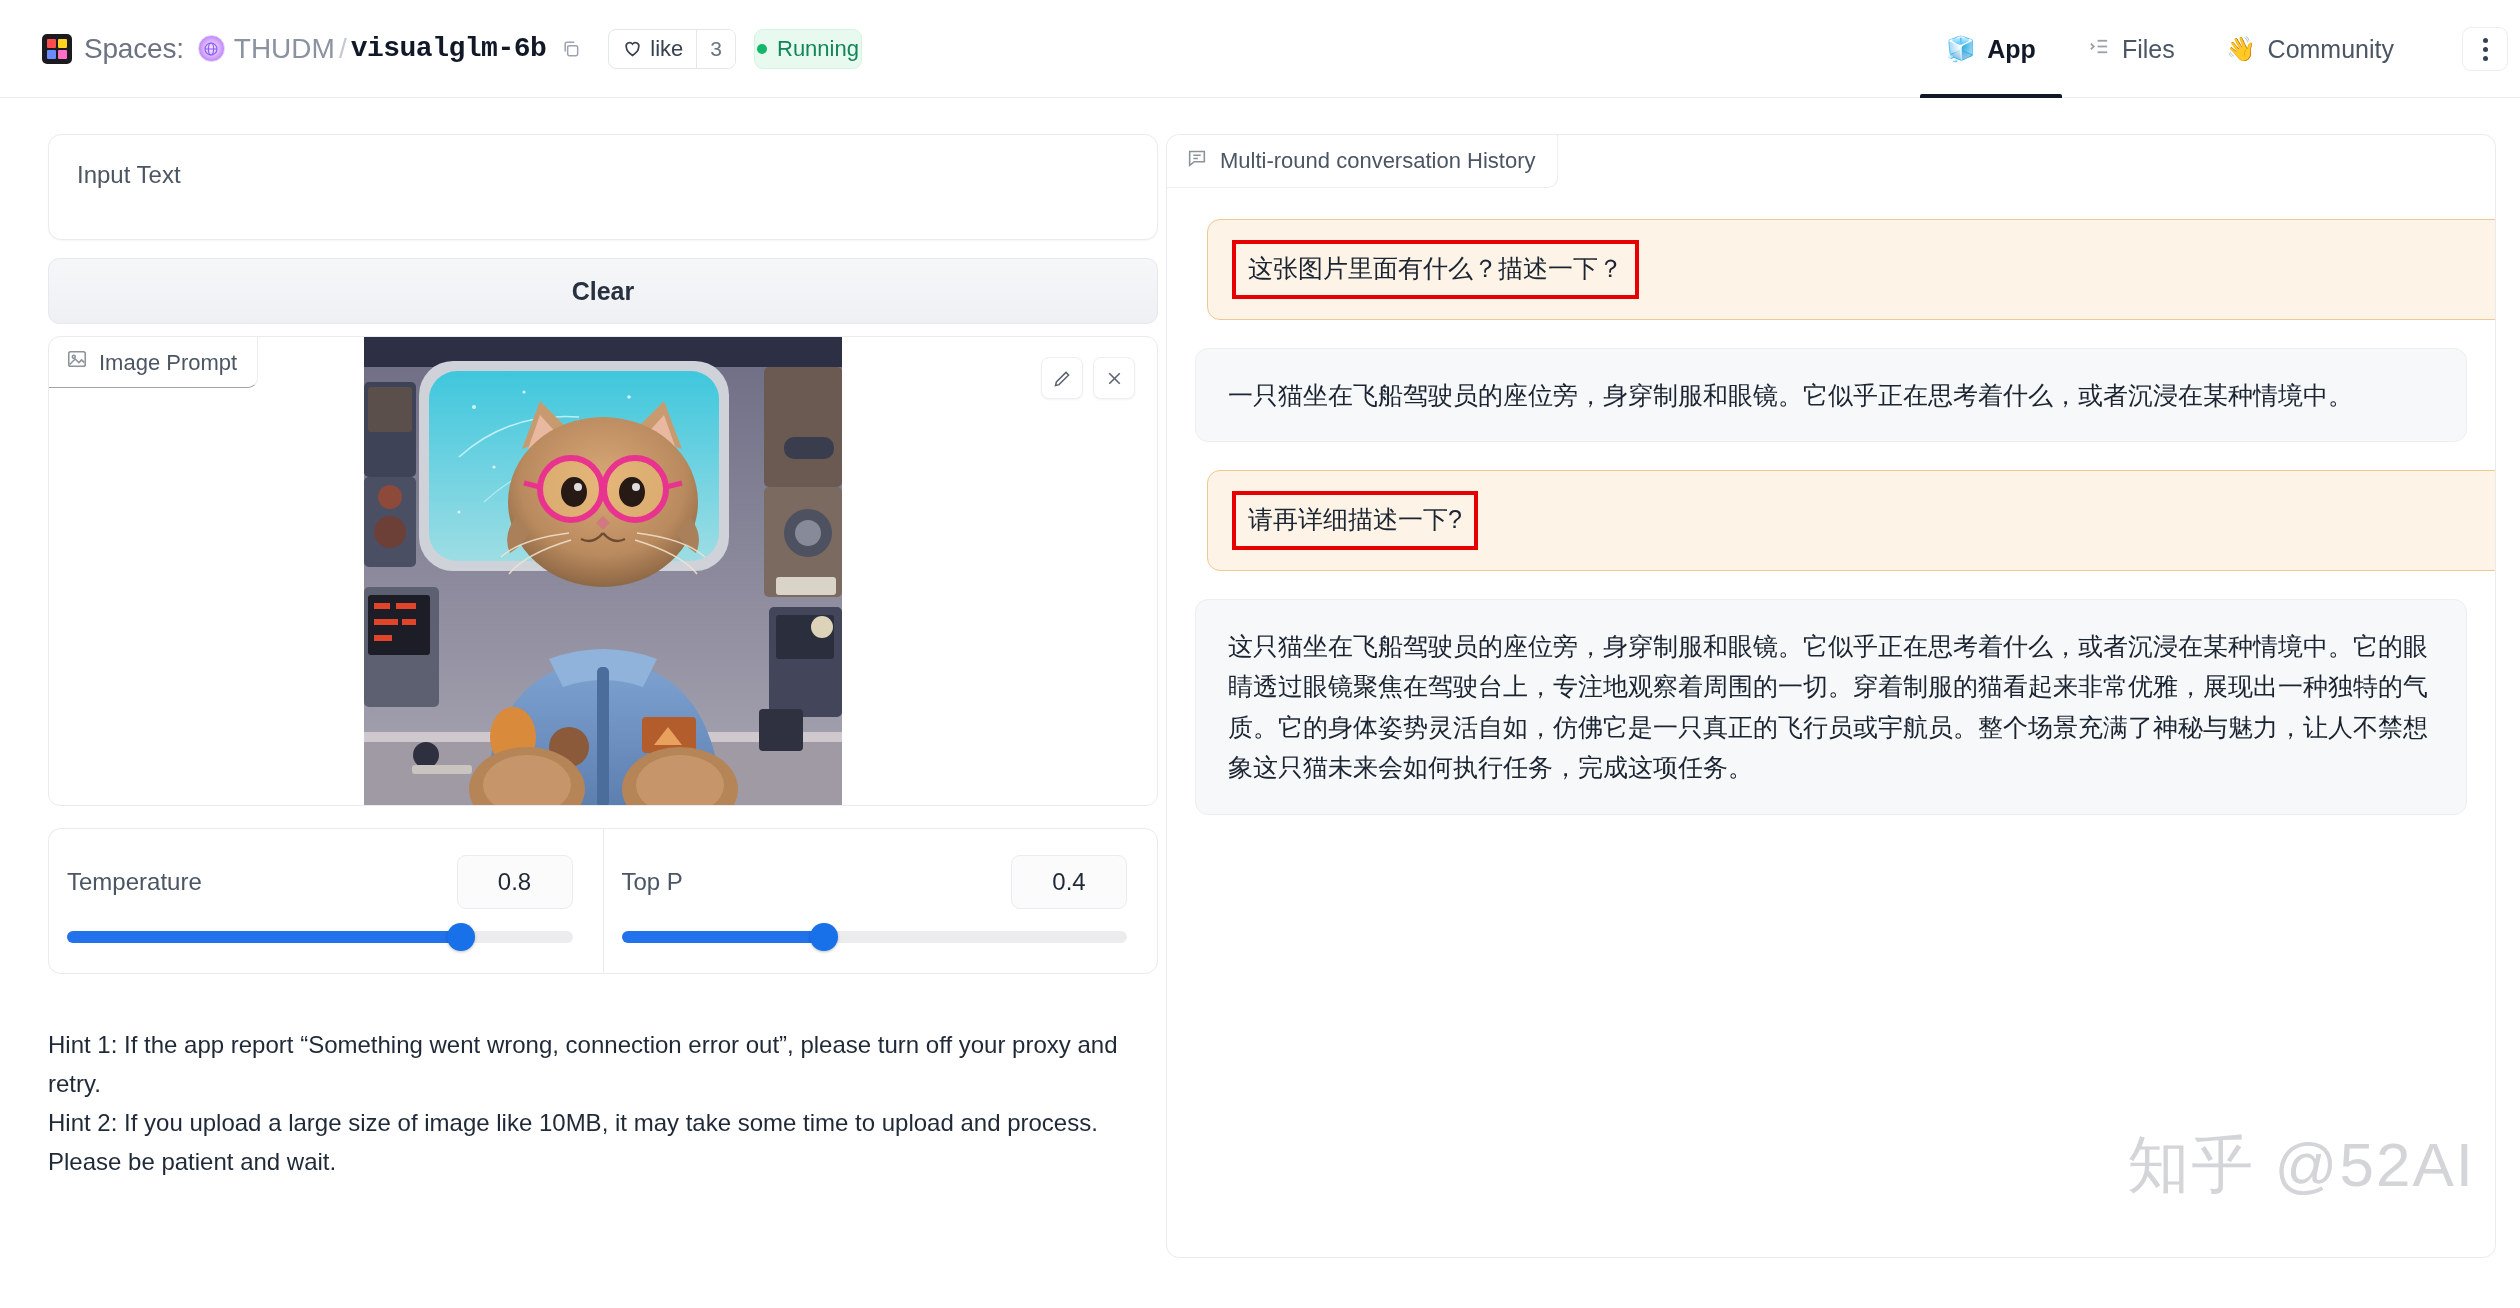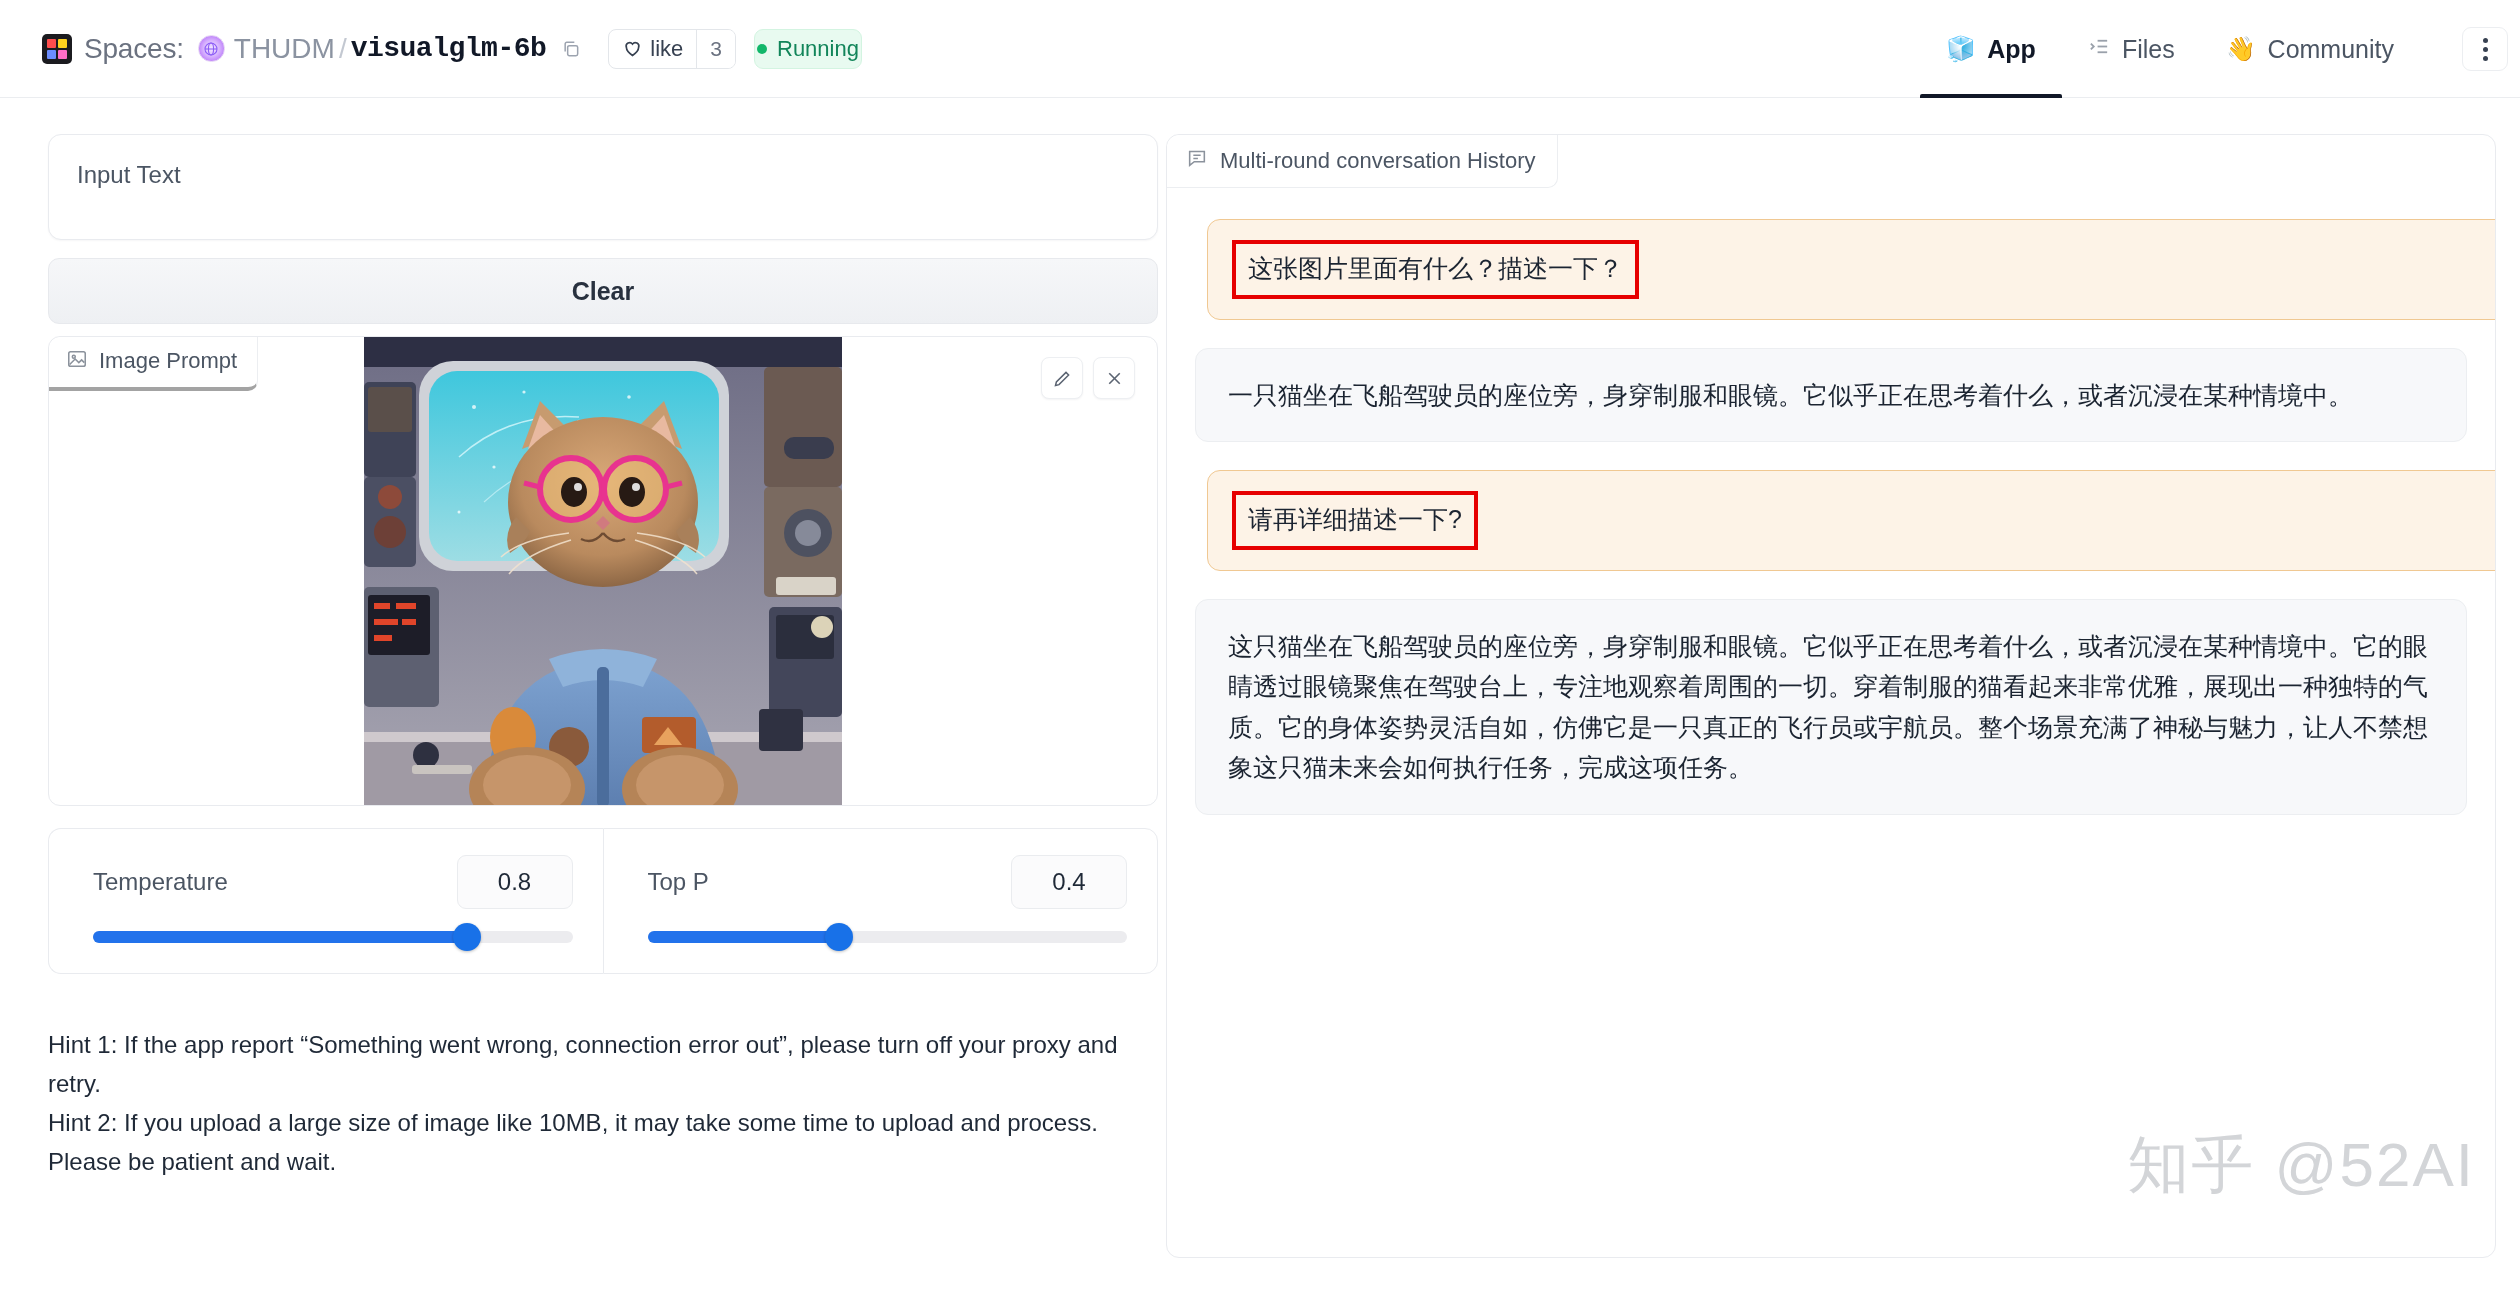--- a/index.html
+++ b/index.html
@@ -172,24 +172,24 @@
     position: relative;
     margin-top: 12px;
     border: 1px solid #e9ebef;
     border-radius: 12px;
     background: #fff;
     height: 470px;
     overflow: hidden;
   }
   .img-chip {
     position: absolute; left: 0; top: 0; z-index: 4;
-    display: flex; align-items: flex-start; gap: 11px;
+    display: flex; align-items: flex-end; gap: 11px;
     background: #fff;
     border-right: 1px solid #eceef1;
-    border-bottom: 4px solid #a3a3a3;
+    border-bottom: 1px solid #a3a3a3;
     border-radius: 12px 0 10px 0;
     padding: 11px 20px 11px 17px;
     font-size: 22px; color: #4b5563;
   }
   .img-actions {
     position: absolute; right: 22px; top: 20px; z-index: 4;
     display: flex; gap: 10px;
   }
   .icon-btn {
     width: 42px; height: 42px;
@@ -201,21 +201,21 @@
   .cat-image {
     position: absolute; left: 50%; top: 0;
     transform: translateX(-50%);
     width: 478px; height: 470px;
     overflow: hidden;
   }
 
   
   .slider-row { display: flex; gap: 0; margin-top: 22px; }
   .slider-card {
-    flex: 1; padding: 26px 30px 30px 44px;
+    flex: 1; padding: 26px 30px 30px 18px;
     background: #fff;
     border: 1px solid #e9ebef;
   }
   .slider-card:first-child { border-radius: 13px 0 0 13px; border-right: none; }
   .slider-card:last-child  { border-radius: 0 13px 13px 0; }
   .slider-head {
     display: flex; align-items: center; justify-content: space-between;
     margin-bottom: 22px;
   }
   .slider-label { font-size: 24px; color: #4b5563; }

